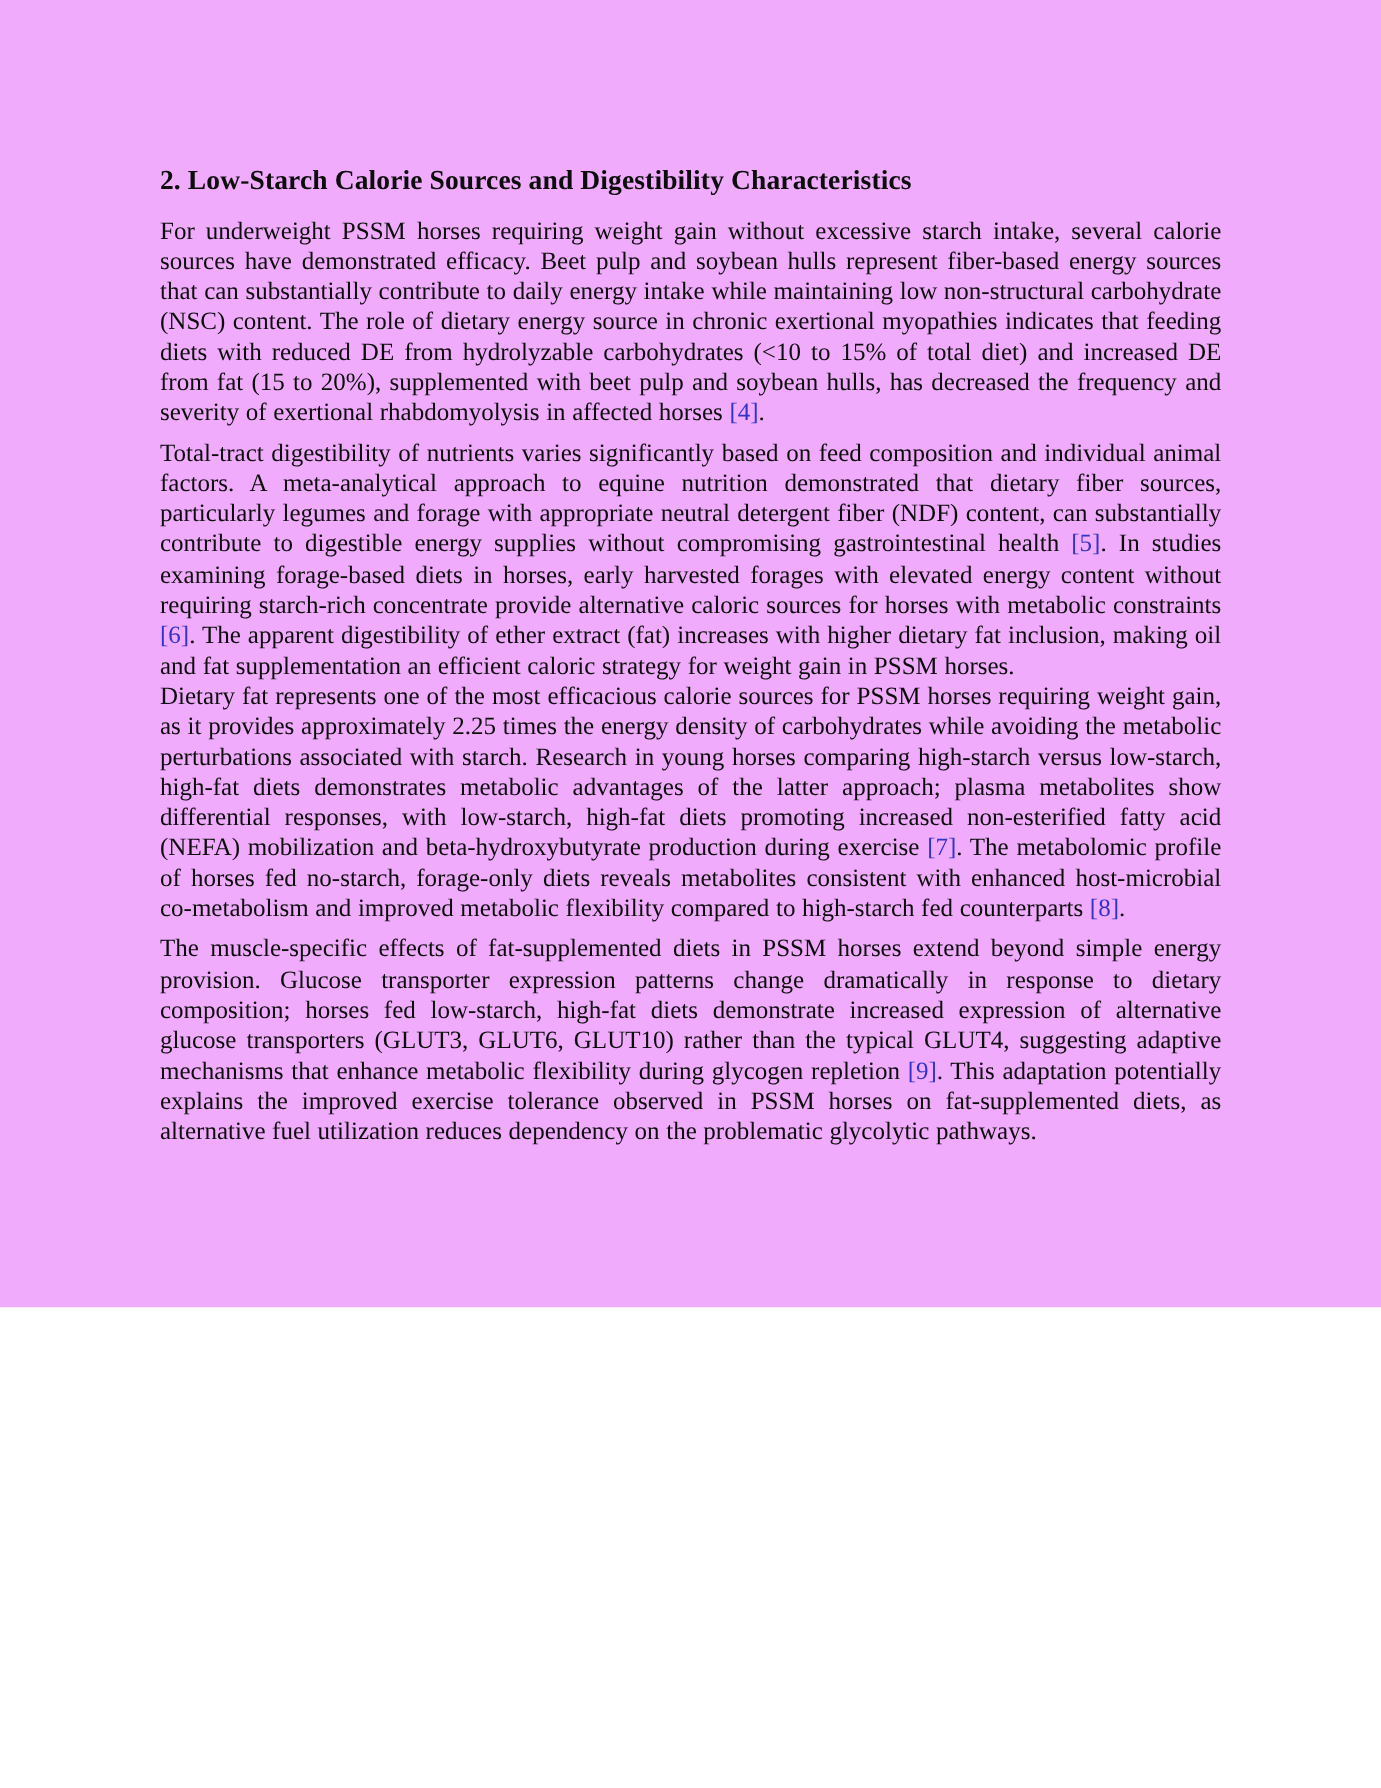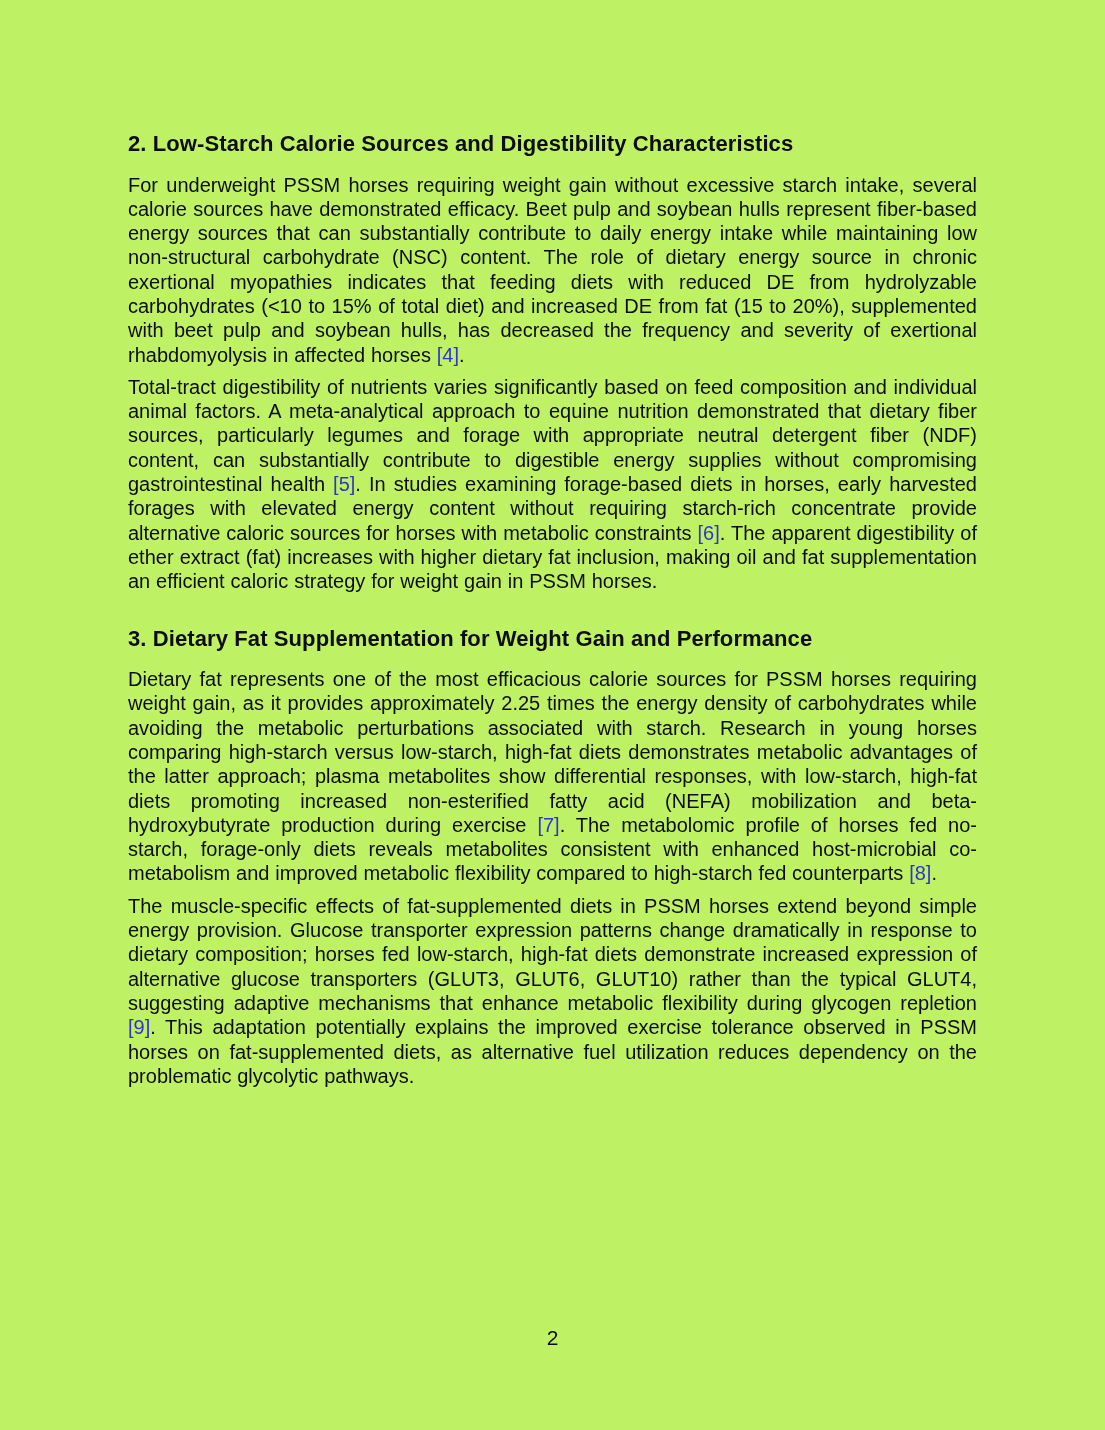--- a/index.html
+++ b/index.html
@@ -3,23 +3,23 @@
 <meta charset="utf-8">
 <style>
   html, body {
     margin: 0;
     padding: 0;
     background: #ffffff;
   }
   .page {
     position: relative;
     width: 1105px;
-    height: 1430px;
-    background: #bef264;
-    font-family: Liberation Sans, sans-serif;
+    height: 1046px;
+    background: #f0abfc;
+    font-family: Liberation Serif, serif;
     color: #0d0d0d;
     box-sizing: border-box;
     overflow: hidden;
   }
   .content {
     position: absolute;
     top: 130px;
     left: 128px;
     width: 849px;
   }
@@ -63,21 +63,20 @@
 <body>
 
 <div class="page">
   <main class="content">
       <section class="section">
         <h2 class="section-heading">2. Low-Starch Calorie Sources and Digestibility Characteristics</h2>
         <p class="para"><span>For underweight PSSM horses requiring weight gain without excessive starch intake, several calorie sources have demonstrated efficacy. Beet pulp and soybean hulls represent fiber-based energy sources that can substantially contribute to daily energy intake while maintaining low non-structural carbohydrate (NSC) content. The role of dietary energy source in chronic exertional myopathies indicates that feeding diets with reduced DE from hydrolyzable carbohydrates (&lt;10 to 15% of total diet) and increased DE from fat (15 to 20%), supplemented with beet pulp and soybean hulls, has decreased the frequency and severity of exertional rhabdomyolysis in affected horses </span><span class="cite">[4]</span><span>.</span></p>
         <p class="para"><span>Total-tract digestibility of nutrients varies significantly based on feed composition and individual animal factors. A meta-analytical approach to equine nutrition demonstrated that dietary fiber sources, particularly legumes and forage with appropriate neutral detergent fiber (NDF) content, can substantially contribute to digestible energy supplies without compromising gastrointestinal health </span><span class="cite">[5]</span><span>. In studies examining forage-based diets in horses, early harvested forages with elevated energy content without requiring starch-rich concentrate provide alternative caloric sources for horses with metabolic constraints </span><span class="cite">[6]</span><span>. The apparent digestibility of ether extract (fat) increases with higher dietary fat inclusion, making oil and fat supplementation an efficient caloric strategy for weight gain in PSSM horses.</span></p>
       </section>
       <section class="section">
-        <h2 class="section-heading">3. Dietary Fat Supplementation for Weight Gain and Performance</h2>
         <p class="para"><span>Dietary fat represents one of the most efficacious calorie sources for PSSM horses requiring weight gain, as it provides approximately 2.25 times the energy density of carbohydrates while avoiding the metabolic perturbations associated with starch. Research in young horses comparing high-starch versus low-starch, high-fat diets demonstrates metabolic advantages of the latter approach; plasma metabolites show differential responses, with low-starch, high-fat diets promoting increased non-esterified fatty acid (NEFA) mobilization and beta-hydroxybutyrate production during exercise </span><span class="cite">[7]</span><span>. The metabolomic profile of horses fed no-starch, forage-only diets reveals metabolites consistent with enhanced host-microbial co-metabolism and improved metabolic flexibility compared to high-starch fed counterparts </span><span class="cite">[8]</span><span>.</span></p>
         <p class="para"><span>The muscle-specific effects of fat-supplemented diets in PSSM horses extend beyond simple energy provision. Glucose transporter expression patterns change dramatically in response to dietary composition; horses fed low-starch, high-fat diets demonstrate increased expression of alternative glucose transporters (GLUT3, GLUT6, GLUT10) rather than the typical GLUT4, suggesting adaptive mechanisms that enhance metabolic flexibility during glycogen repletion </span><span class="cite">[9]</span><span>. This adaptation potentially explains the improved exercise tolerance observed in PSSM horses on fat-supplemented diets, as alternative fuel utilization reduces dependency on the problematic glycolytic pathways.</span></p>
       </section>
     </main>
   <footer class="page-footer">
     <span>2</span>
   </footer>
 </div>
 
 </body></html>

